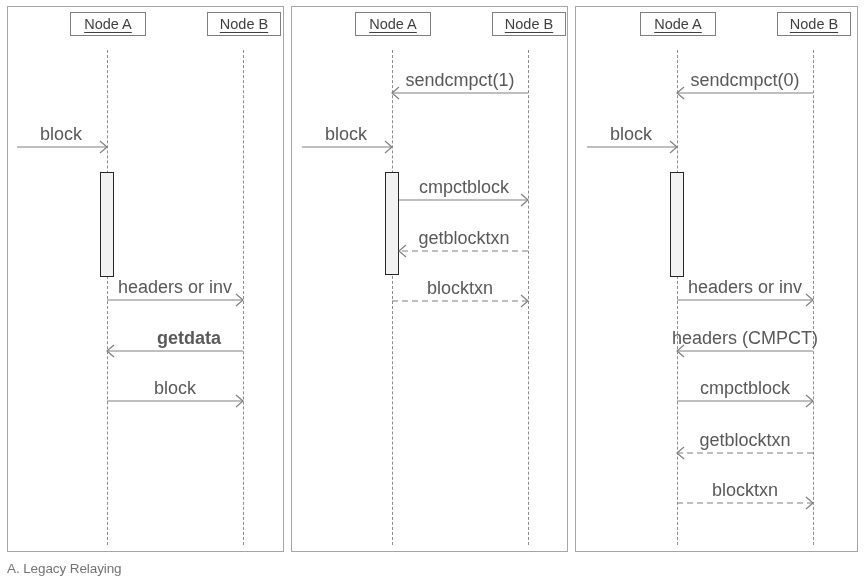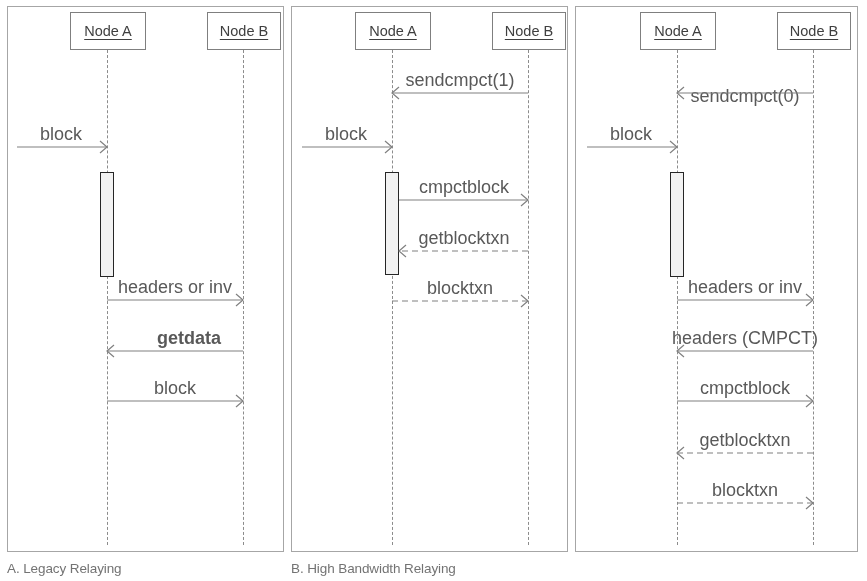--- a/index.html
+++ b/index.html
@@ -34,21 +34,21 @@
     font-size: 13.5px;
     color: #737373;
     white-space: nowrap;
     letter-spacing: -0.1px;
   }
   .node-box {
     position: absolute;
     box-sizing: border-box;
     border: 1px solid #7f7f7f;
     background: #ffffff;
-    height: 38px;
+    height: 24px;
     display: flex;
     align-items: center;
     justify-content: center;
   }
   .node-label {
     font-size: 14.5px;
     color: #3f3f3f;
     text-decoration: underline;
     text-underline-offset: 2.5px;
   }
@@ -174,38 +174,37 @@
     <line class="arrow-line dashed" x1="129" y1="7" x2="0" y2="7"></line>
     <path class="arrow-head" d="M 7,1 L 0,7 L 7,13"></path>
   </svg>
 
   <div class="msg-label" style="left:460px; top:278px;">blocktxn</div>
   <svg class="arrow-svg" style="left:392px; top:294px;" width="138" height="16">
     <line class="arrow-line dashed" x1="0" y1="7" x2="136" y2="7"></line>
     <path class="arrow-head" d="M 129,1 L 136,7 L 129,13"></path>
   </svg>
 
-  <div class="caption" style="left:291px; top:561px;">B. High Bandwidth Relaying</div>
 
   <div class="panel" style="left:575px; width:283px;">
   </div>
 
   <div class="node-box" style="left:640px; top:12px; width:76px;">
     <span class="node-label">Node A</span>
   </div>
   <div class="node-box" style="left:777px; top:12px; width:74px;">
     <span class="node-label">Node B</span>
   </div>
 
   <div class="lifeline" style="left:677px; top:50px; height:495px;"></div>
   <div class="lifeline" style="left:813px; top:50px; height:495px;"></div>
 
   <div class="activation" style="left:670px; top:172px; height:105px;"></div>
 
-  <div class="msg-label" style="left:745px; top:86px;">sendcmpct(0)</div>
+  <div class="msg-label" style="left:745px; top:70px;">sendcmpct(0)</div>
   <svg class="arrow-svg" style="left:677px; top:86px;" width="138" height="16">
     <line class="arrow-line" x1="136" y1="7" x2="0" y2="7"></line>
     <path class="arrow-head" d="M 7,1 L 0,7 L 7,13"></path>
   </svg>
 
   <div class="msg-label" style="left:631px; top:124px;">block</div>
   <svg class="arrow-svg" style="left:587px; top:140px;" width="92" height="16">
     <line class="arrow-line" x1="0" y1="7" x2="90" y2="7"></line>
     <path class="arrow-head" d="M 83,1 L 90,7 L 83,13"></path>
   </svg>

